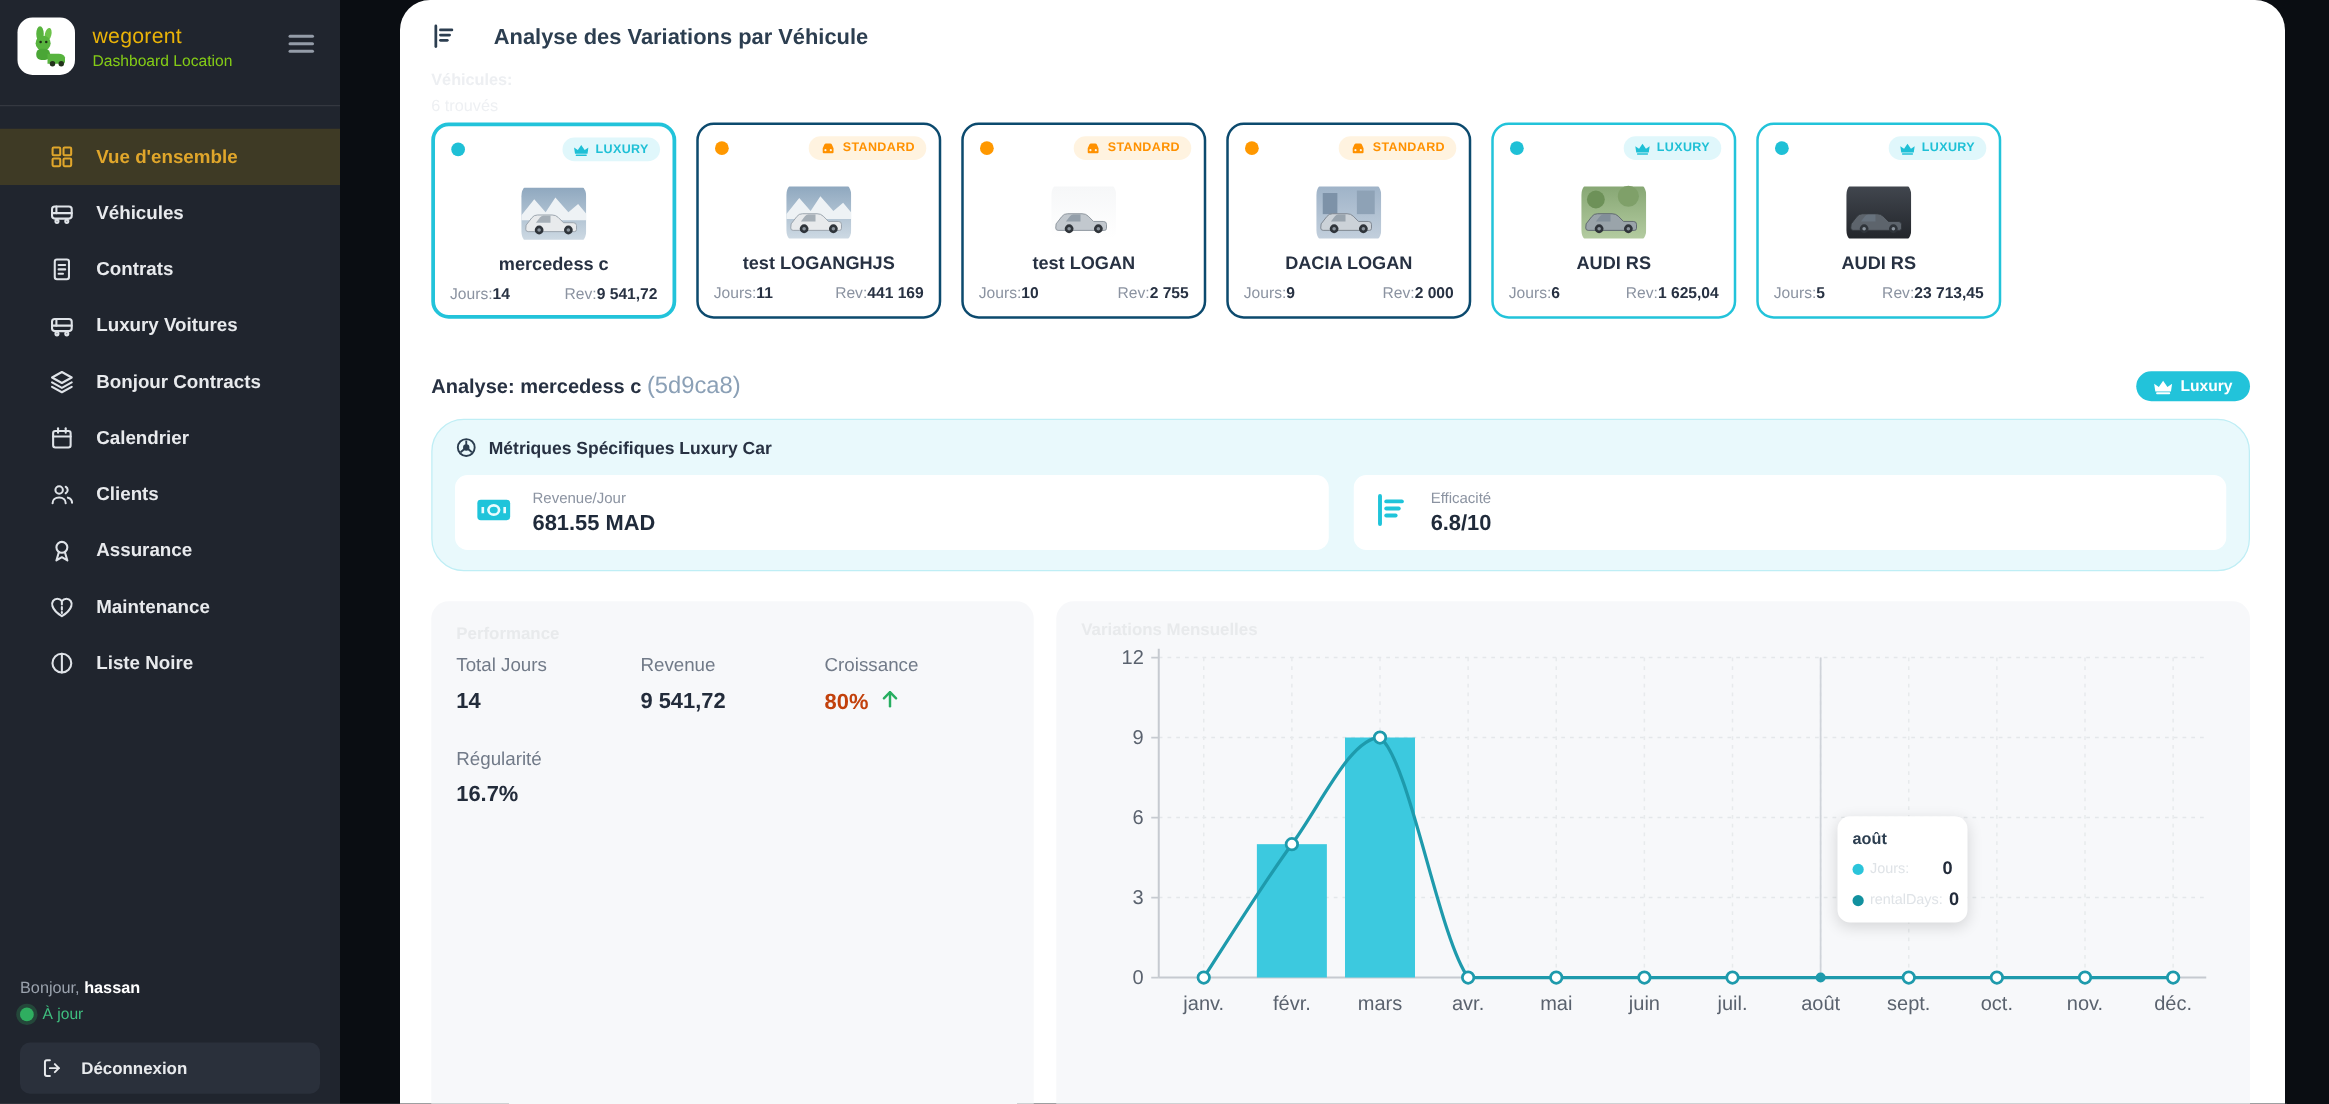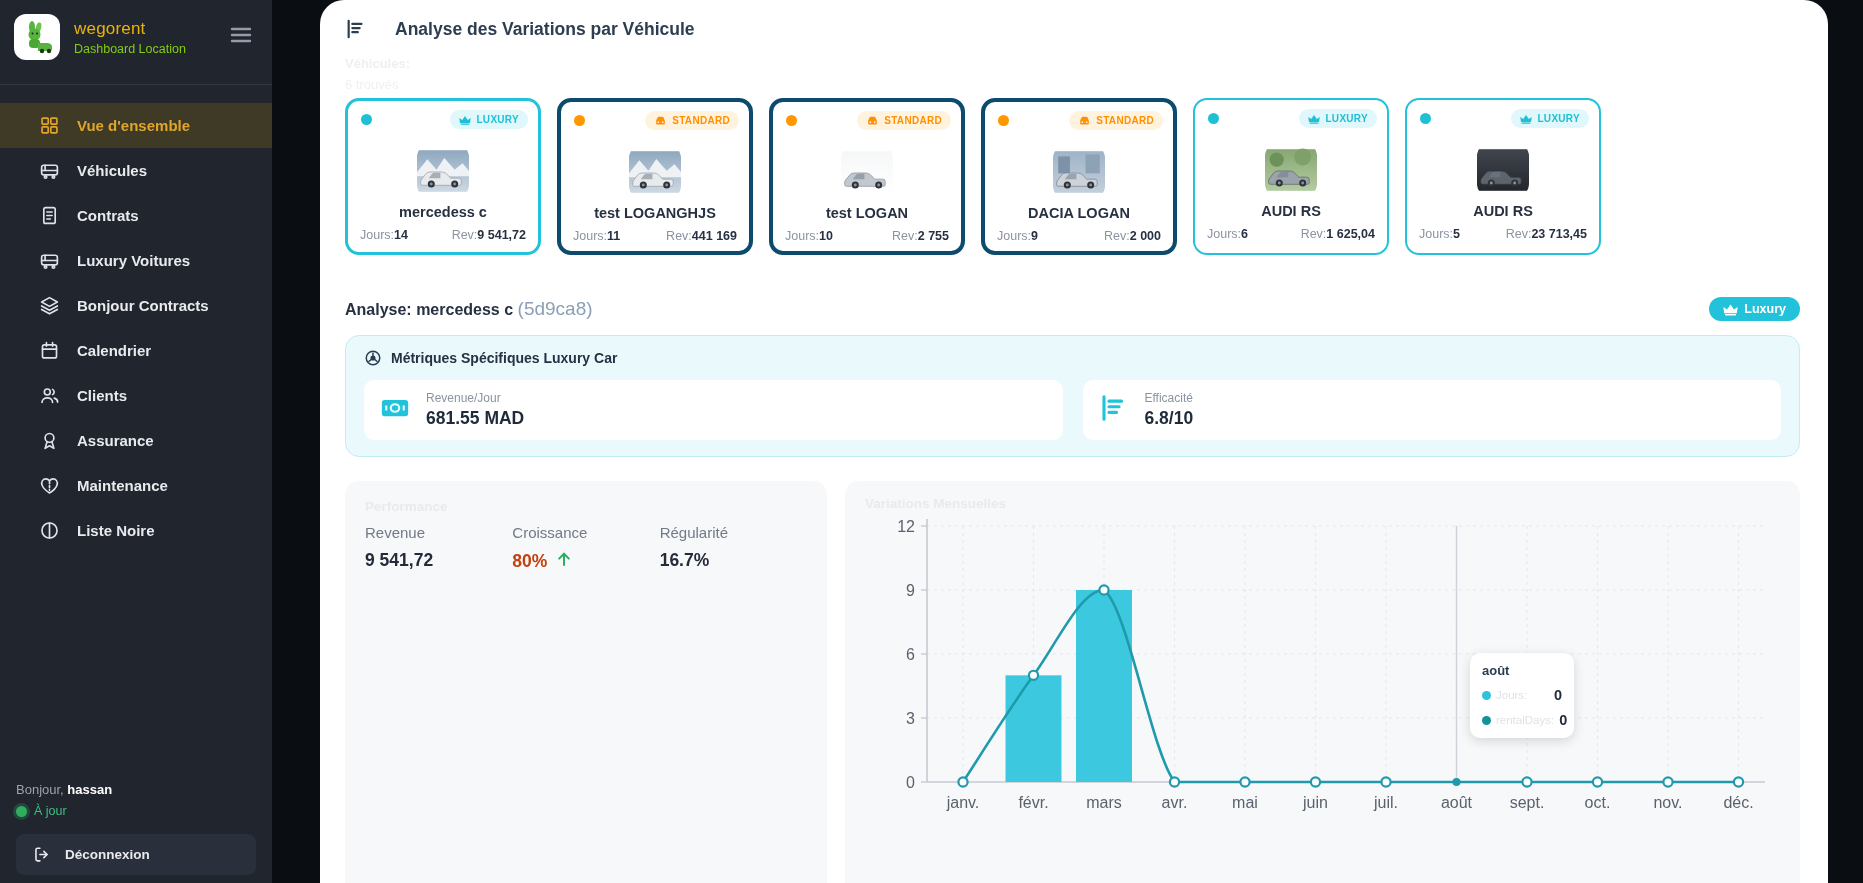--- a/index.html
+++ b/index.html
@@ -34,42 +34,42 @@
   .page-title-row { display:flex; align-items:center; gap:28px; color:#2c3e50; }
   .page-title-row h1 { font-size:17.5px; font-weight:bold; color:#2c3e50; }
   .vehicles-meta { margin-top:16px; }
   .vehicles-meta .vm1 { color:#edeff2; font-size:13px; font-weight:bold; }
   .vehicles-meta .vm2 { color:#eef0f3; font-size:13px; margin-top:6px; }
 
   
   .cards-row { display:flex; gap:16px; margin-top:6px; }
   .v-card { width:196px; height:157px; background:#fff; border-radius:14px; position:relative; padding:10px 12px; cursor:pointer; }
   .v-card.luxury { border:2px solid #22c3da; }
-  .v-card.standard { border:4px solid #0c4a6e; }
+  .v-card.standard { border:2px solid #0c4a6e; }
   .v-card.selected { border-width:3px; }
   .v-dot { position:absolute; left:13px; top:13px; width:11px; height:11px; border-radius:50%; }
   .v-card.luxury .v-dot { background:#1fc0d6; }
   .v-card.standard .v-dot { background:#ff9800; }
   .v-badge { position:absolute; right:10px; top:9px; display:flex; align-items:center; gap:5px; font-size:10px; font-weight:bold; letter-spacing:.3px; padding:4px 9px; border-radius:999px; }
   .v-card.luxury .v-badge { background:#e0f7fb; color:#1fc0d6; }
   .v-card.standard .v-badge { background:#fff3e0; color:#ff9100; }
   .v-img { width:52px; height:52px; border-radius:12px; overflow:hidden; margin:34px auto 0 auto; display:block; }
   .v-name { text-align:center; font-size:14.5px; font-weight:bold; color:#273142; margin-top:7px; white-space:nowrap; }
   .v-foot { display:flex; justify-content:space-between; margin-top:8px; font-size:12.5px; }
   .v-foot .lbl { color:#8b93a1; }
   .v-foot b { color:#273142; }
 
   
   .analysis-row { display:flex; align-items:center; justify-content:space-between; margin-top:42px; }
   .analysis-row h2 { font-size:16px; font-weight:bold; color:#273142; }
   .analysis-row .vid { color:#8ba0b6; font-size:19px; font-weight:normal; }
   .luxury-pill { display:flex; align-items:center; gap:6px; background:#22c3da; color:#fff; font-size:12.5px; font-weight:bold; border-radius:999px; padding:5px 14px; }
 
   
-  .metrics-panel { margin-top:14px; background:#e9f9fc; border:1.5px solid #bfeef5; border-radius:14px; padding:13px 18px 16px 18px; }
+  .metrics-panel { margin-top:14px; background:#e9f9fc; border:1.5px solid #bfeef5; border-radius:26px; padding:13px 18px 16px 18px; }
   .metrics-title { display:flex; align-items:center; gap:9px; font-size:14px; font-weight:bold; color:#273142; }
   .metrics-cards { display:flex; gap:20px; margin-top:13px; }
   .m-card { flex:1; background:#fff; border-radius:10px; padding:11px 16px; display:flex; align-items:center; gap:16px; }
   .m-texts .m-label { color:#8b93a1; font-size:12px; }
   .m-texts .m-value { color:#1f2a3a; font-size:17.5px; font-weight:bold; margin-top:3px; }
 
   
   .bottom-row { display:flex; gap:18px; margin-top:24px; }
   .panel { background:#f7f8fa; border-radius:14px; }
   .perf-panel { width:482px; min-width:482px; height:420px; padding:18px 20px; }
@@ -537,20 +537,26 @@
                 <div class="m-value">6.8/10</div>
               </div>
             </div>
           </div>
       </section>
 
       <div class="bottom-row">
         <section class="panel perf-panel">
           <div class="faint-title">Performance</div>
           <div class="stats-grid" id="statsGrid">
+              <div class="stat">
+                <div class="s-label">Total Jours</div>
+                <div class="s-value">
+                  <span>14</span>
+                </div>
+              </div>
               <div class="stat">
                 <div class="s-label">Revenue</div>
                 <div class="s-value">
                   <span>9 541,72</span>
                 </div>
               </div>
               <div class="stat">
                 <div class="s-label">Croissance</div>
                 <div class="s-value green">
                   <span>80%</span>

